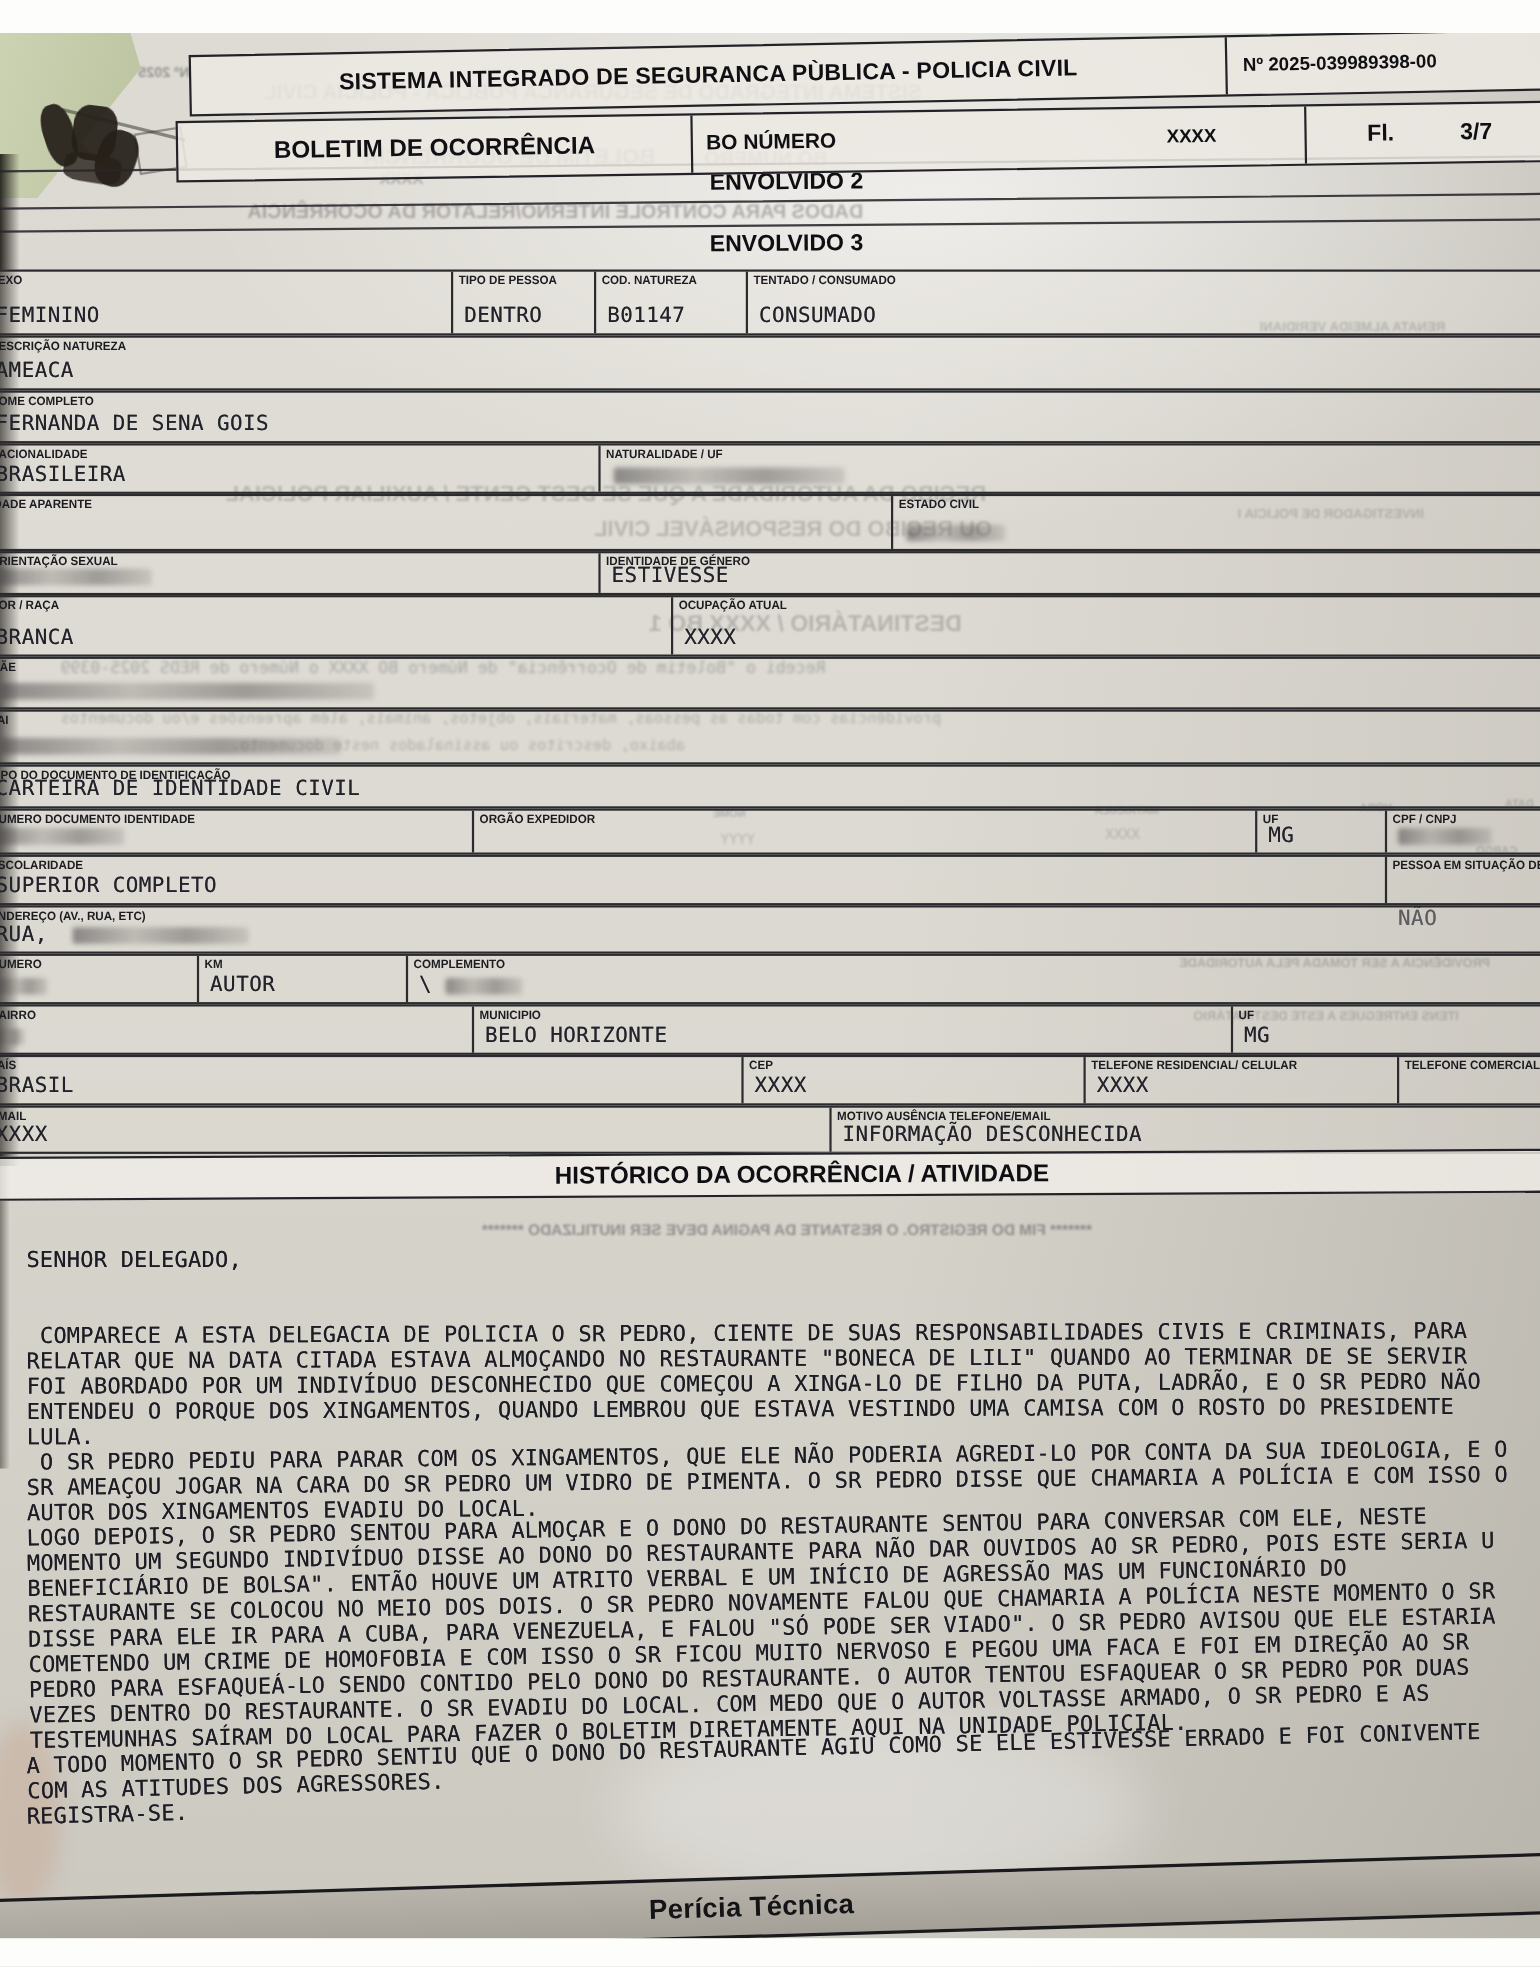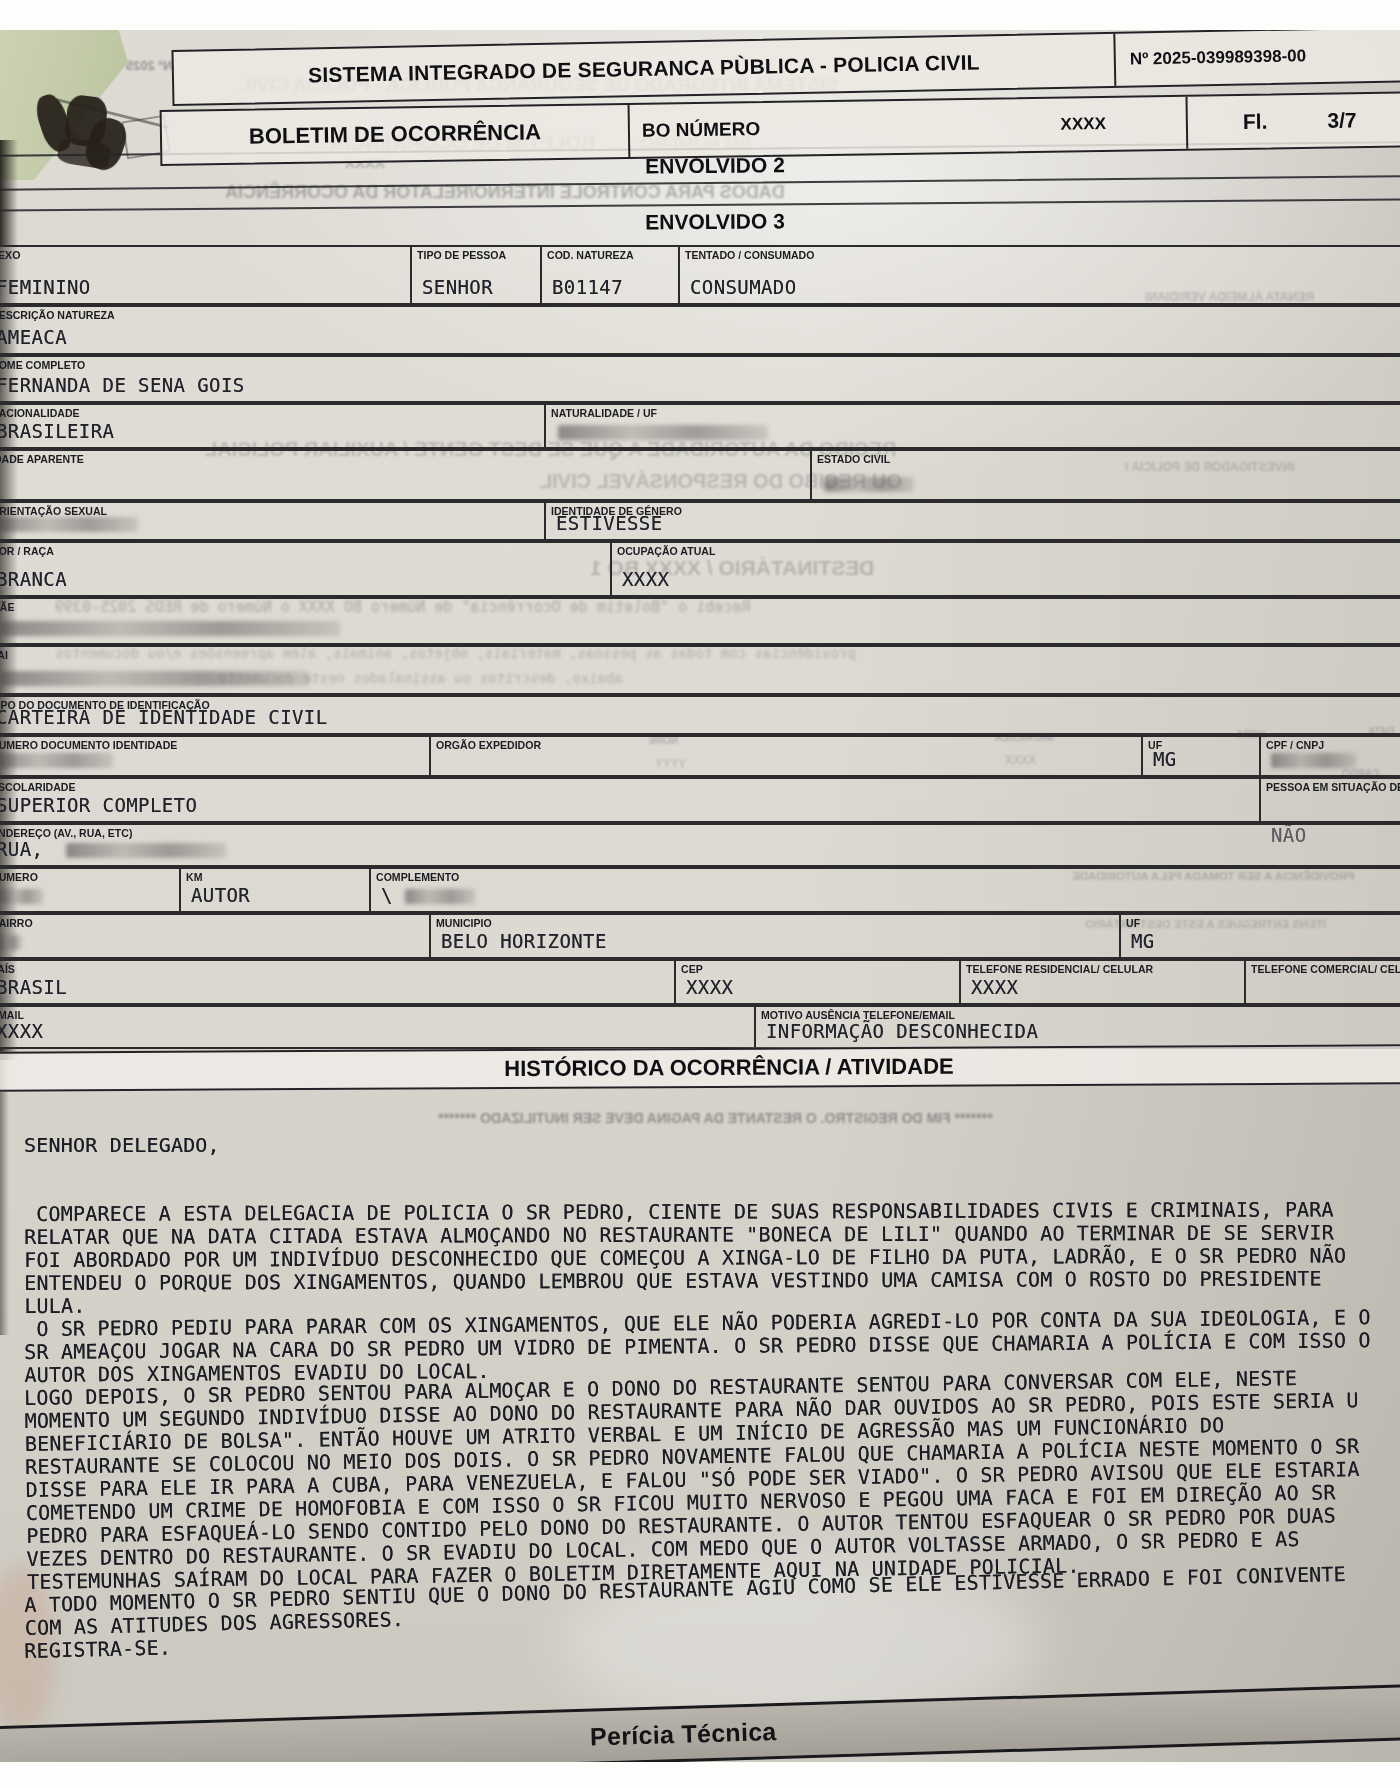--- a/index.html
+++ b/index.html
@@ -154,21 +154,21 @@
     <div class="glare"></div>
     <div class="top-white"></div>
     <div class="bottom-white"></div>
   <div class="row" style="top: 245px; height: 60px;">
         <div class="cell" style="width: 426px;">
           <div class="lbl">SEXO</div>
           <div class="val">FEMININO</div>
         </div>
         <div class="cell" style="width: 130px;">
           <div class="lbl">TIPO DE PESSOA</div>
-          <div class="val">SENHOR</div>
+          <div class="val">DENTRO</div>
         </div>
         <div class="cell" style="width: 138px;">
           <div class="lbl">COD. NATUREZA</div>
           <div class="val">B01147</div>
         </div>
         <div class="cell" style="width: 190px;">
           <div class="lbl">TENTADO / CONSUMADO</div>
           <div class="val">CONSUMADO</div>
         </div>
       </div>
@@ -302,21 +302,21 @@
         <div class="cell" style="width: 299px;">
           <div class="lbl">UF</div>
           <div class="val">MG</div>
         </div>
       </div>
       <div class="row" style="top: 959px; height: 46px;">
         <div class="cell" style="width: 690px;">
           <div class="lbl">PAÍS</div>
           <div class="val">BRASIL</div>
         </div>
-        <div class="cell" style="width: 285px;">
+        <div class="cell" style="width: 311px;">
           <div class="lbl">CEP</div>
           <div class="val">XXXX</div>
         </div>
         <div class="cell" style="width: 285px;">
           <div class="lbl">TELEFONE RESIDENCIAL/ CELULAR</div>
           <div class="val">XXXX</div>
         </div>
         <div class="cell" style="width: 174px;">
           <div class="lbl">TELEFONE COMERCIAL/ CELULAR</div>
         </div>

